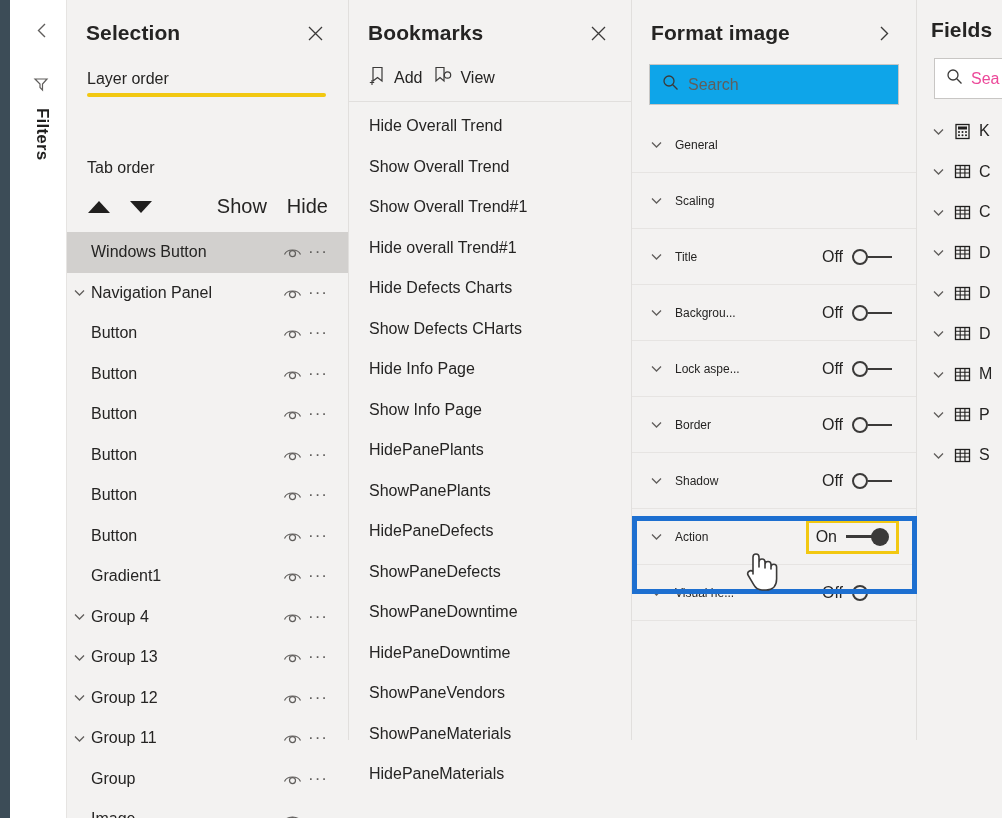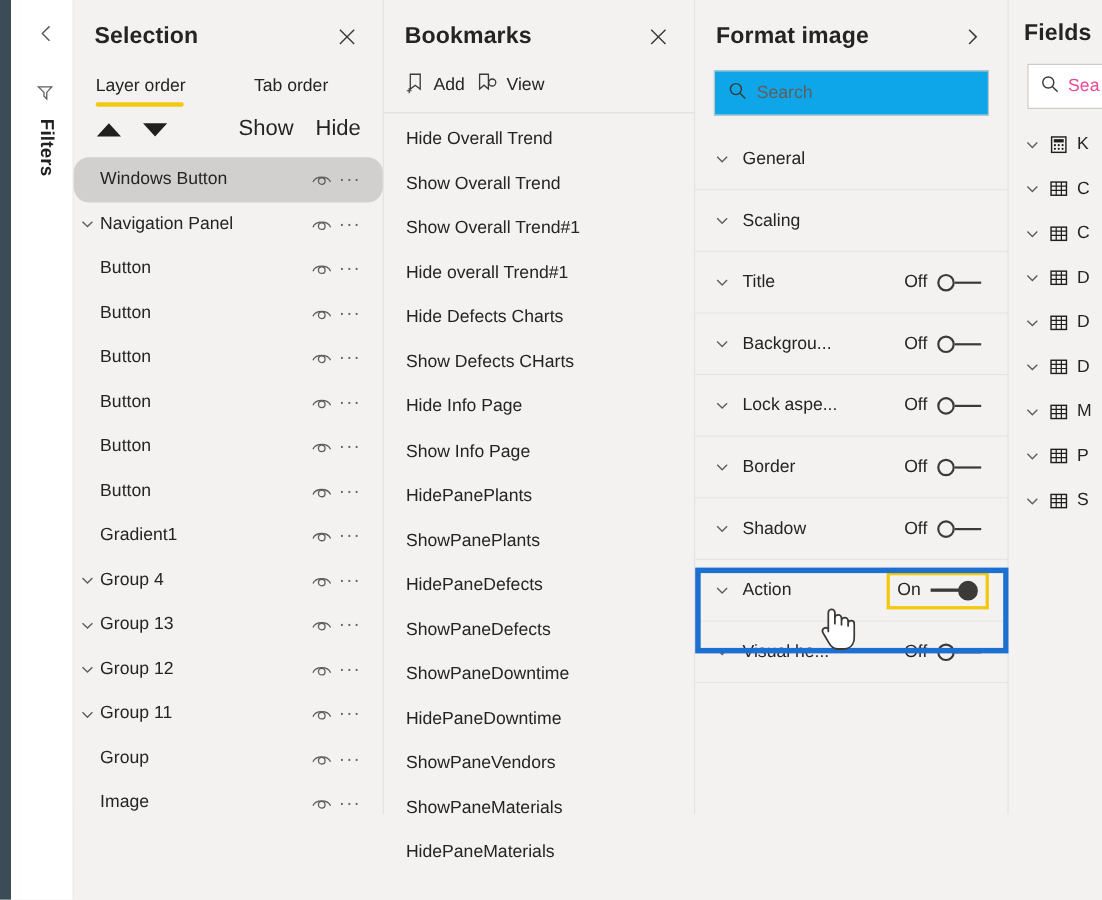--- a/index.html
+++ b/index.html
@@ -46,41 +46,41 @@
     display: flex; align-items: center; justify-content: space-between;
     padding: 18px 18px 8px 19px;
   }
   .pane-title { font-size: 21px; font-weight: 600; color: #252423; letter-spacing: .1px; }
   .pane-close, .pane-expand {
     width: 30px; height: 30px; display: flex; align-items: center; justify-content: center;
     color: #3b3a39; cursor: pointer;
   }
 
   
-  .sel-tabs { display: flex; padding: 0 20px; gap: 62px; margin-top: 14px; }
+  .sel-tabs { display: flex; padding: 0 20px; gap: 62px; margin-top: 14px; flex-direction: column; }
   .sel-tab { font-size: 16px; color: #252423; position: relative; padding-bottom: 9px; cursor: pointer; }
   .sel-tab.active::after {
     content: ""; position: absolute; left: 0; right: 2px; bottom: 0;
     height: 4px; border-radius: 2px; background: #f2c811;
   }
   .sel-toolbar {
     display: flex; align-items: center; justify-content: space-between;
     padding: 9px 20px 12px 21px;
   }
   .arrow-group { display: flex; gap: 20px; }
   .tri { width: 0; height: 0; cursor: pointer; }
   .tri-up   { border-left: 11px solid transparent; border-right: 11px solid transparent; border-bottom: 12px solid #201f1e; }
   .tri-down { border-left: 11px solid transparent; border-right: 11px solid transparent; border-top: 12px solid #201f1e; }
   .showhide { display: flex; gap: 20px; font-size: 20px; color: #252423; }
   .showhide span { cursor: pointer; }
 
   .layer-list { padding-top: 2px; }
   .layer-row {
     height: 40.5px; display: flex; align-items: center;
-    padding: 0 17px 0 0; cursor: pointer; border-radius: 14px;
+    padding: 0 17px 0 0; cursor: pointer;
   }
   .layer-row.selected { background: #d2d0ce; }
   .layer-indent { width: 24px; flex: 0 0 24px; display:flex; align-items:center; justify-content:center; color:#605e5c; }
   .layer-label { flex: 1; font-size: 16px; color: #252423; padding-left: 0px; }
   .eye-ico { width: 26px; display:flex; align-items:center; justify-content:center; color:#605e5c; }
   .dots-ico { width: 26px; text-align:center; color:#605e5c; font-size: 17px; letter-spacing:1px; line-height: 10px; }
 
   
   .bm-actions { display: flex; gap: 11px; padding: 10px 0 12px 20px; }
   .bm-action { display: flex; align-items: center; gap: 7px; font-size: 16px; color: #252423; cursor: pointer; }
@@ -102,21 +102,21 @@
     font-family: "Liberation Sans", sans-serif; font-size: 16px; color: #252423; width: 100%;
   }
   .fmt-search input::placeholder { color: #605e5c; }
   .fmt-list { }
   .fmt-row {
     height: 56px; display: flex; align-items: center;
     border-bottom: 1px solid #e6e4e2;
     padding: 0 17px 0 17px; position: relative; cursor: pointer;
   }
   .fmt-chev { width: 26px; flex: 0 0 26px; display:flex; align-items:center; color:#605e5c; }
-  .fmt-name { font-size: 16px; color: #252423; flex: 1; }
+  .fmt-name { font-size: 12px; color: #252423; flex: 1; }
   .fmt-toggle-wrap { display: flex; align-items: center; gap: 9px; padding: 5px 7px; }
   .fmt-state { font-size: 16px; color: #252423; }
   
   .sw { display: flex; align-items: center; }
   .sw .knob-off {
     width: 16px; height: 16px; border-radius: 50%;
     border: 2px solid #3b3a39; background: transparent;
   }
   .sw .bar-off { width: 24px; height: 2px; background: #3b3a39; }
   .sw .bar-on  { width: 26px; height: 3px; background: #3b3a39; }

